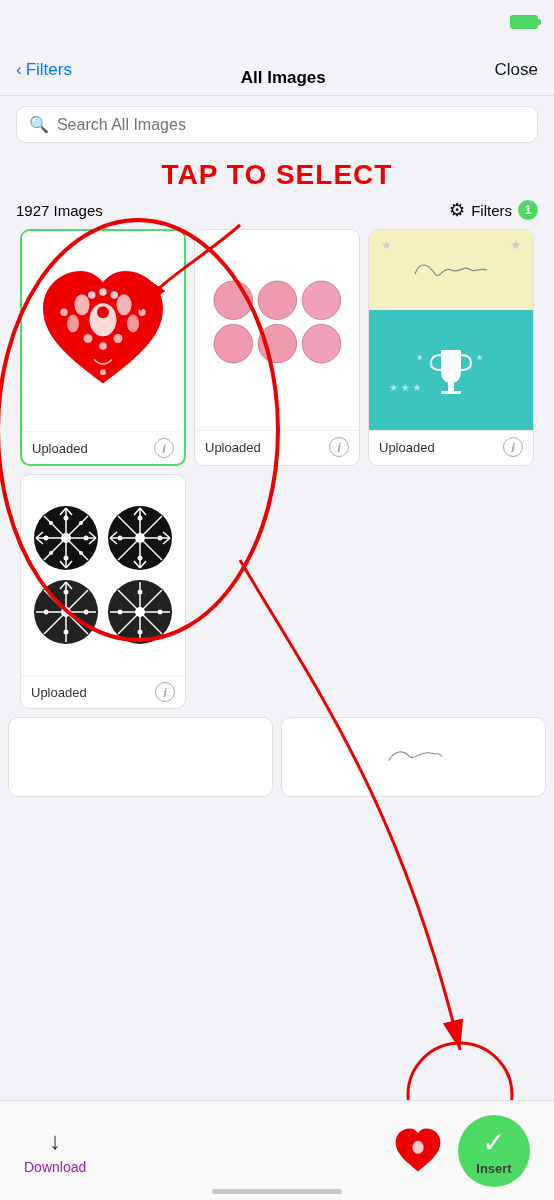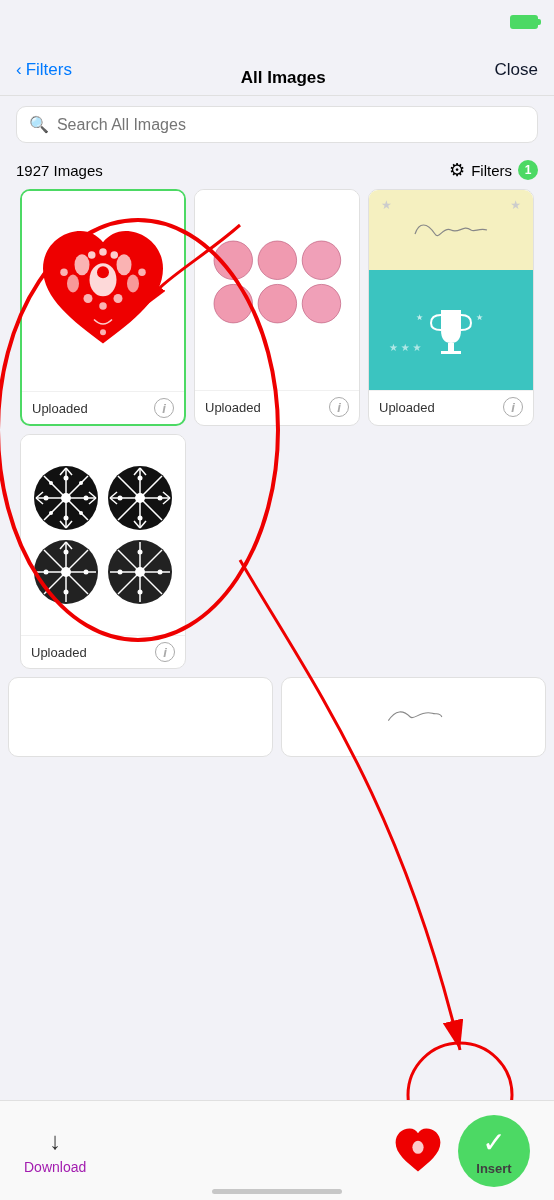--- a/index.html
+++ b/index.html
@@ -351,20 +351,21 @@
     <span class="nav-close">Close</span>
   </div>
 
   <div class="search-bar-wrap">
     <div class="search-bar">
       <span style="color:#8e8e93;font-size:16px;">🔍</span>
       <input type="text" placeholder="Search All Images" style="">
     </div>
   </div>
 
+  <div class="tap-to-select">TAP TO SELECT</div>
 
   <div class="count-row">
     <span class="image-count">1927 Images</span>
     <div class="filters-btn">
       <span style="font-size:18px;">⚙</span>
       <span class="filters-label">Filters</span>
       <span class="filters-badge">1</span>
     </div>
   </div>
 

